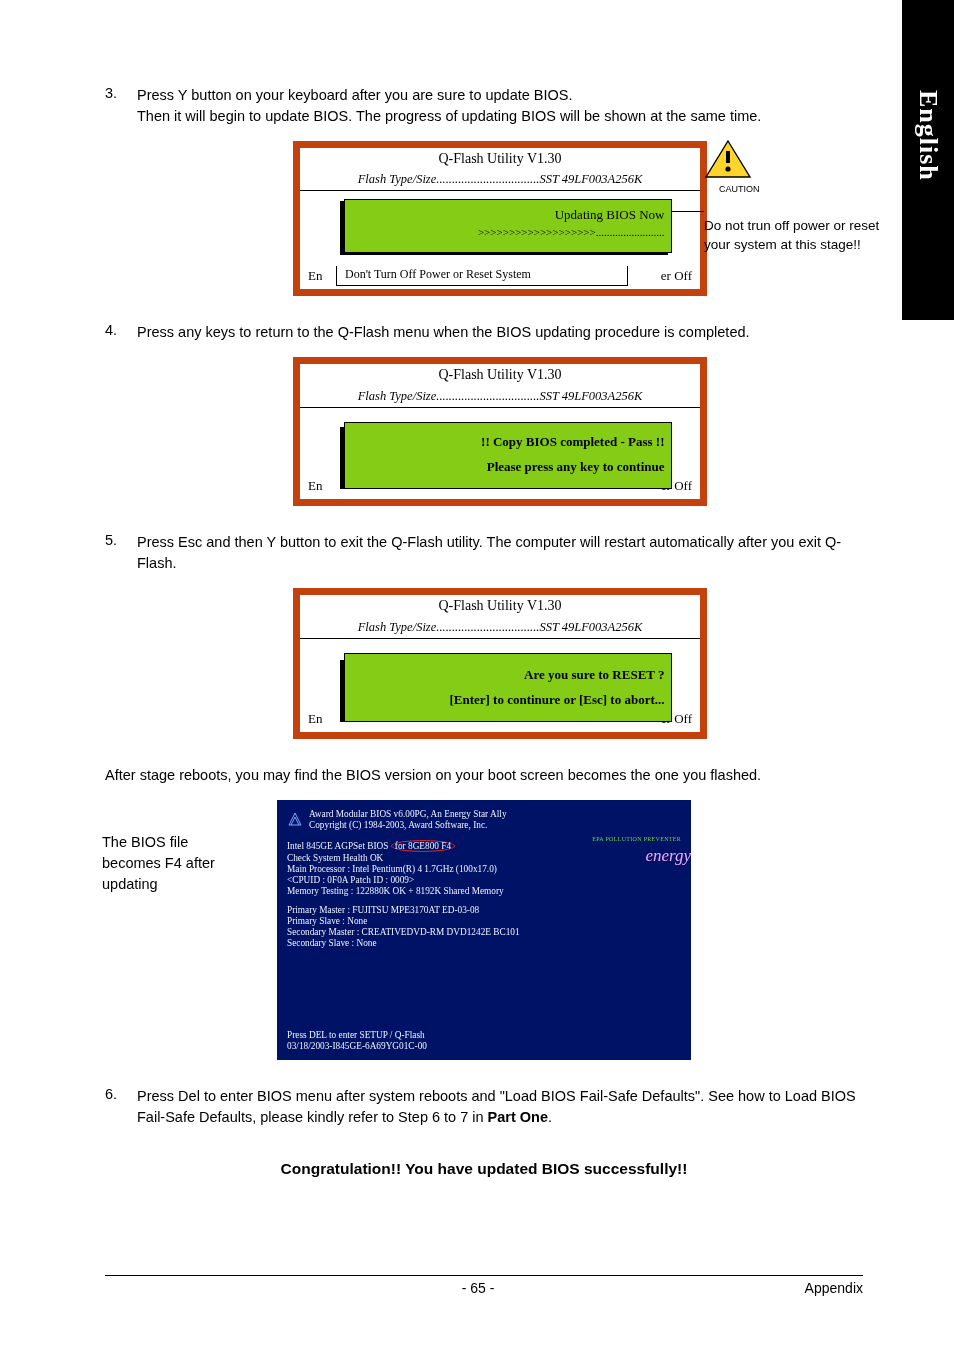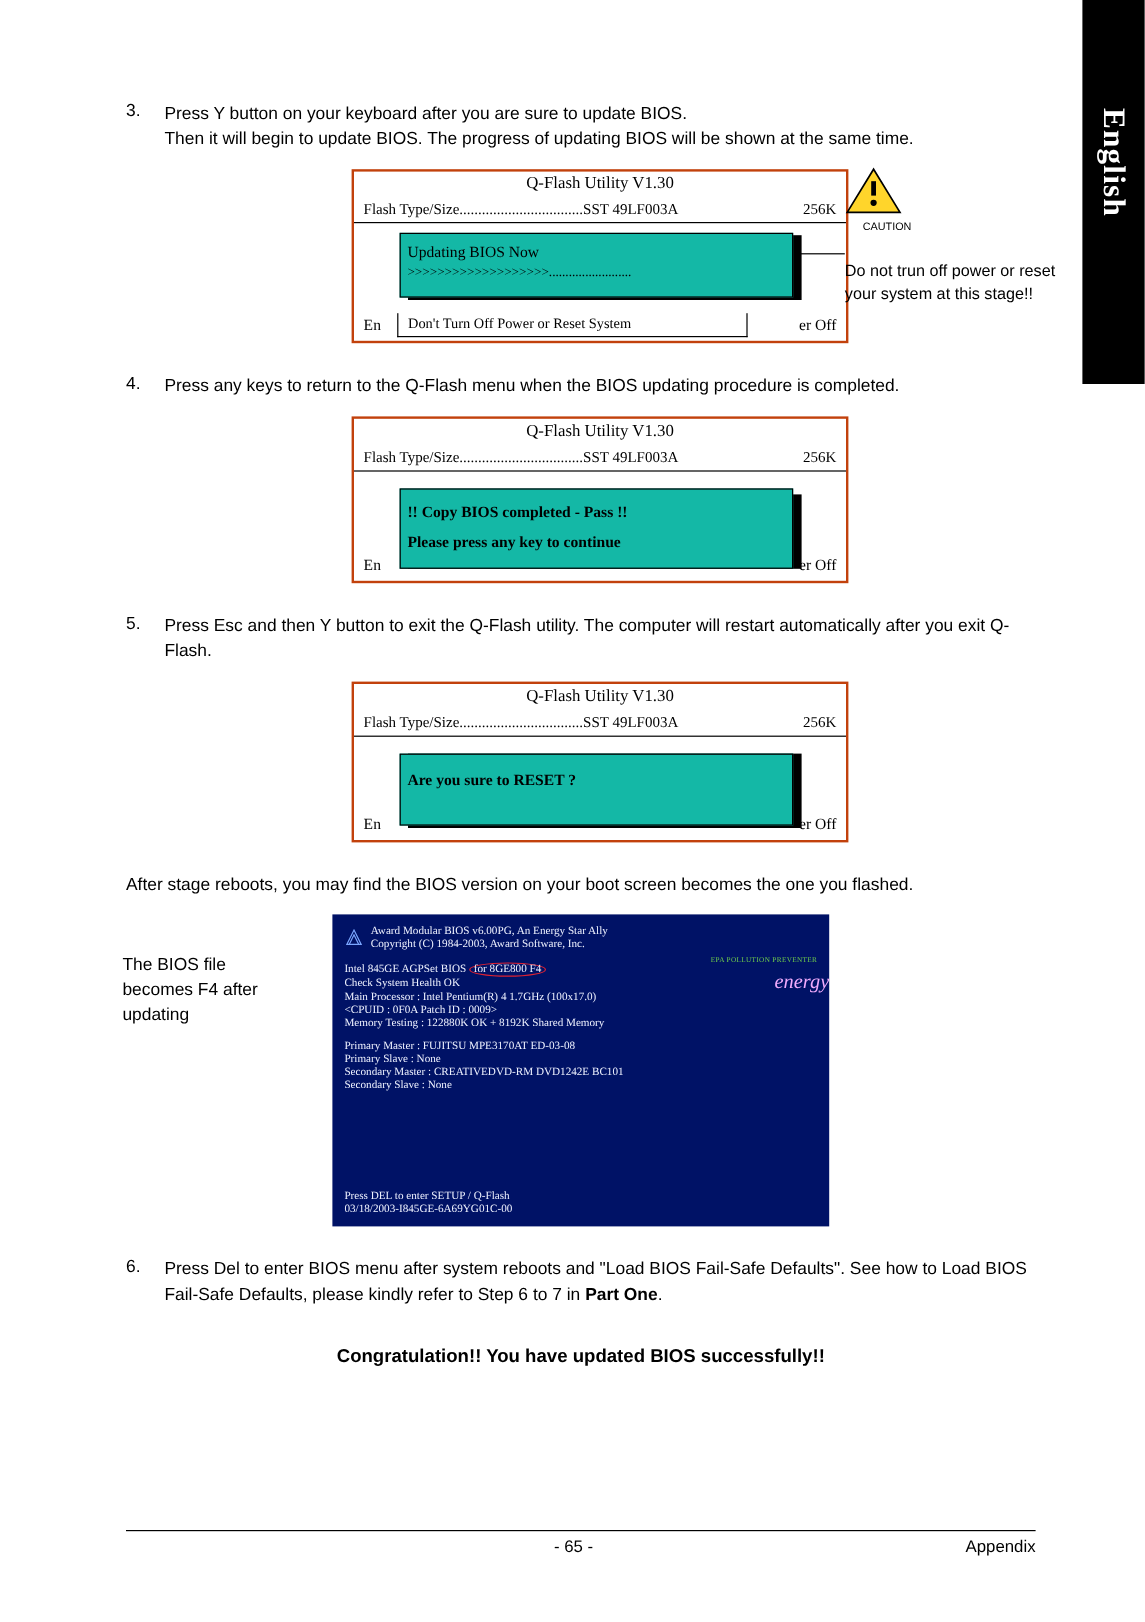--- a/index.html
+++ b/index.html
@@ -65,63 +65,64 @@
       margin-bottom: 14px;
     }
     .qflash-wrap {
       display: flex;
       justify-content: center;
       margin: 6px 0 22px;
       position: relative;
     }
     .qflash {
       width: 414px;
-      border: 2px solid #c2410c;
+      border: 7px solid #c2410c;
       font-family: "Times New Roman", serif;
       position: relative;
       background: #fff;
     }
     .qflash-title {
       text-align: center;
       font-size: 14px;
       padding: 1px 0 1px;
     }
     .qflash-meta {
       font-size: 12.5px;
       padding: 0 8px 2px;
       display: flex;
-      justify-content: space-between;
+      justify-content: center;
       border-bottom: 1px solid #000;
+      font-style: italic;
     }
     .qflash-body {
       position: relative;
       padding: 8px 10px 10px;
     }
     .qflash-low {
       font-size: 13px;
       padding: 0 8px 3px;
       display: flex;
       justify-content: space-between;
     }
     .inner-box {
       position: relative;
       margin: 0 auto 2px;
       width: 335px;
       min-height: 56px;
     }
     .inner-box-front {
       position: relative;
       border: 1px solid #000;
-      background: #14b8a6;
+      background: #84cc16;
       width: 328px;
       min-height: 54px;
-      text-align: left;
+      text-align: right;
       font-size: 13px;
       padding: 6px 6px 6px;
-      left: 0;
+      left: 11px;
       top: 0;
       z-index: 2;
     }
     .inner-box-shadow {
       position: absolute;
       right: 0;
       bottom: 0;
       width: 328px;
       min-height: 54px;
       background: #000;
@@ -378,20 +379,21 @@
             <div class="qflash-title">Q-Flash Utility V1.30</div>
             <div class="qflash-meta">
               <span>Flash Type/Size.................................SST 49LF003A</span>
               <span>256K</span>
             </div>
             <div class="qflash-body" style="padding-top:14px;">
               <div class="inner-box" style="min-height:62px;">
                 <div class="inner-box-shadow" style="min-height:62px;"></div>
                 <div class="inner-box-front" style="min-height:60px;padding-top:12px;">
                   <div class="inner-bold">Are you sure to RESET ?</div>
+                  <div class="inner-bold">[Enter] to continure or [Esc] to abort...</div>
                 </div>
               </div>
             </div>
             <div class="qflash-low" style="margin-top:-24px;">
               <span>En</span>
               <span>er Off</span>
             </div>
           </div>
         </div>
       </div>

